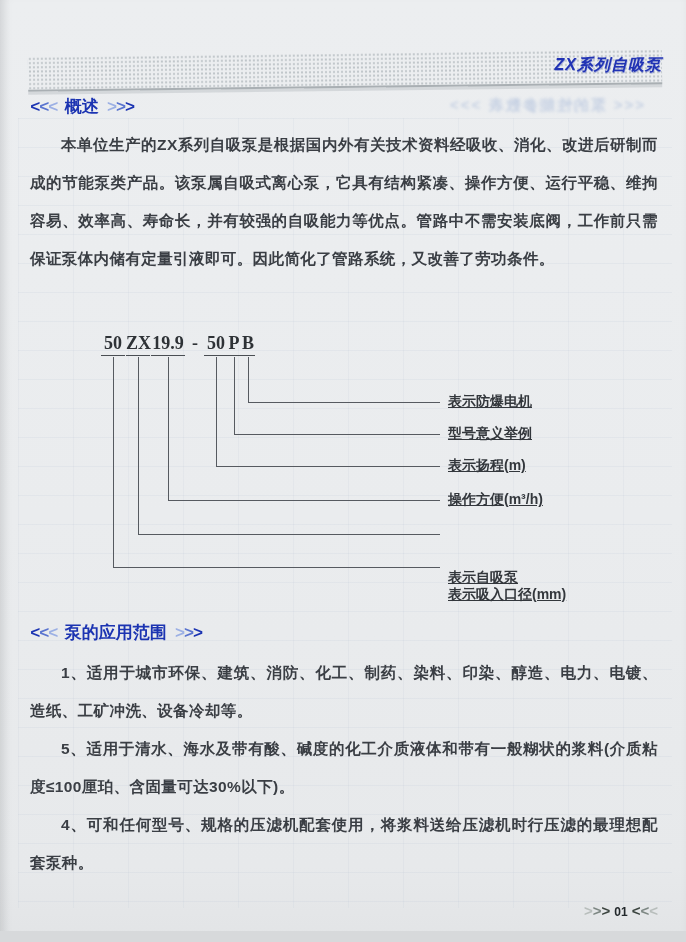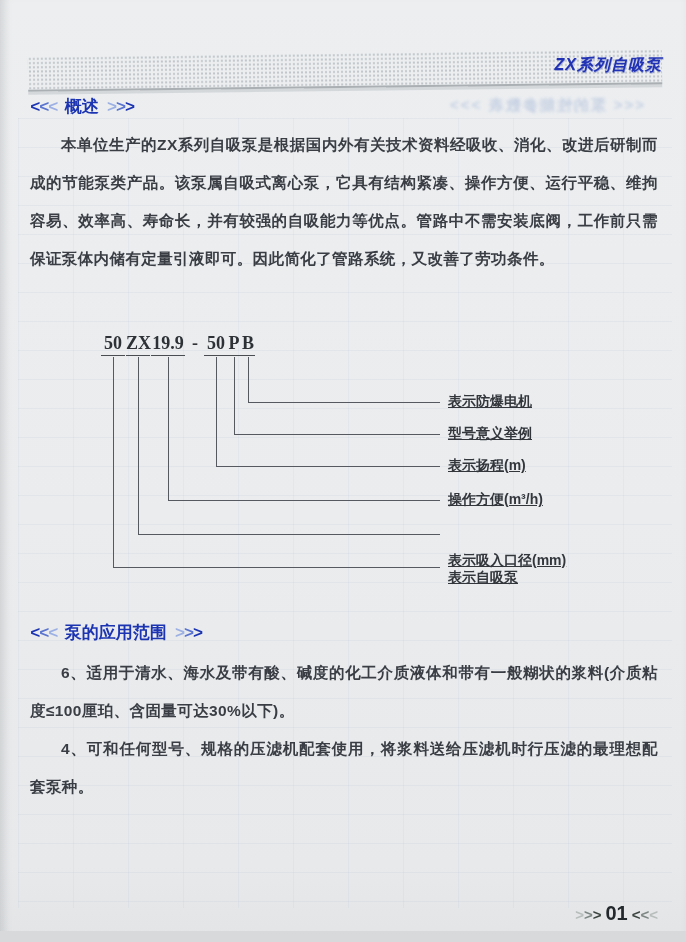--- a/index.html
+++ b/index.html
@@ -70,21 +70,21 @@
   .hline{position:absolute;height:1.4px;background:#565a60;}
   .dlabel{
     position:absolute;left:448px;
     font-size:14px;font-weight:bold;color:#33373c;white-space:nowrap;text-decoration:underline;
   }
   
   .pagenum{
     position:absolute;right:28px;top:902px;
     font-size:15px;font-weight:bold;letter-spacing:0;white-space:nowrap;
   }
-  .pagenum .n{color:#22282b;font-size:20px;margin:8px 4px;}
+  .pagenum .n{color:#22282b;font-size:12px;margin:8px 4px;}
   .g1{color:#b8bebc}.g2{color:#7d8783}.g3{color:#3b443f}
   .bottom-strip{position:absolute;left:0;right:0;bottom:0;height:11px;background:#d7d9db;}
   .edge-smudge{position:absolute;left:0;top:0;width:10px;height:100%;
     background:linear-gradient(90deg,rgba(120,125,130,.10),transparent);}
 </style>
 </head>
 <body>
 
 <div class="page">
 
@@ -120,27 +120,28 @@
   <div class="vline" style="left:137.5px;top:357px;height:178px;"></div>
   <div class="hline" style="left:137.5px;top:534px;width:302px;"></div>
   <div class="vline" style="left:112.5px;top:357px;height:211px;"></div>
   <div class="hline" style="left:112.5px;top:567px;width:327px;"></div>
 
   <div class="dlabel" style="top:393px;">表示防爆电机</div>
   <div class="dlabel" style="top:425px;">型号意义举例</div>
   <div class="dlabel" style="top:457px;">表示扬程(m)</div>
   <div class="dlabel" style="top:491px;">操作方便(m³/h)</div>
   <div class="dlabel" style="top:525px;margin-top:44px;">表示自吸泵</div>
-  <div class="dlabel" style="top:552px;">表示吸入口径(mm)</div>
+  <div class="dlabel" style="top:586px;">表示吸入口径(mm)</div>
 
   <div class="sec" style="top:621px;">
     <span class="chev c1">&lt;</span><span class="chev c2">&lt;</span><span class="chev c3">&lt;</span><span class="lbl">泵的应用范围</span><span class="chev c3">&gt;</span><span class="chev c2">&gt;</span><span class="chev c1">&gt;</span>
   </div>
   <div class="para apps" style="top:654px;text-indent:0;">
-    <p>6、适用于清水、海水及带有酸、碱度的化工介质液体和带有一般糊状的浆料(介质粘度≤100厘珀、含固量可达30%以下)。</p>
+    <p>1、适用于城市环保、建筑、消防、化工、制药、染料、印染、醇造、电力、电镀、造纸、工矿冲洗、设备冷却等。</p>
+    <p>5、适用于清水、海水及带有酸、碱度的化工介质液体和带有一般糊状的浆料(介质粘度≤100厘珀、含固量可达30%以下)。</p>
     <p>4、可和任何型号、规格的压滤机配套使用，将浆料送给压滤机时行压滤的最理想配套泵种。</p>
   </div>
 
   <div class="pagenum">
     <span class="g1">&gt;</span><span class="g2">&gt;</span><span class="g3">&gt;</span><span class="n">01</span><span class="g3">&lt;</span><span class="g2">&lt;</span><span class="g1">&lt;</span>
   </div>
 
   <div class="bottom-strip"></div>
 </div>
 

